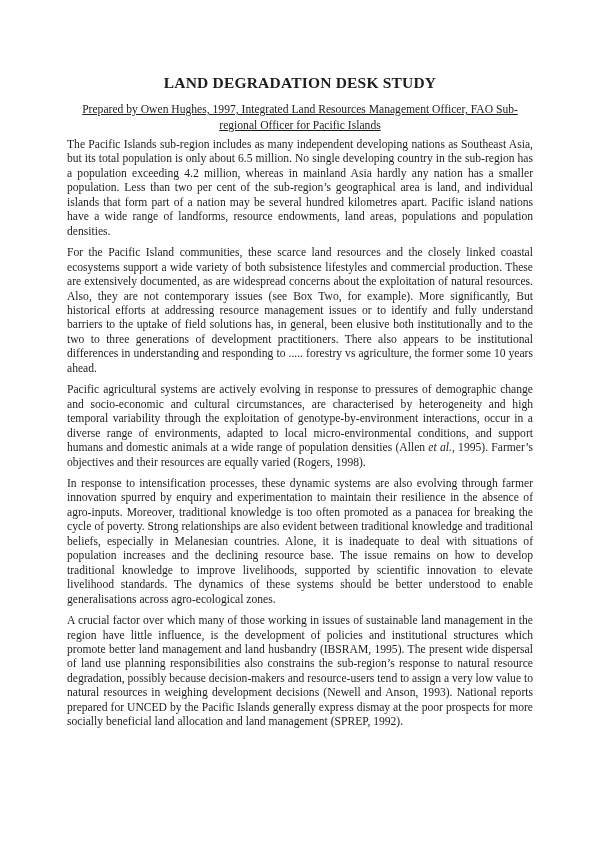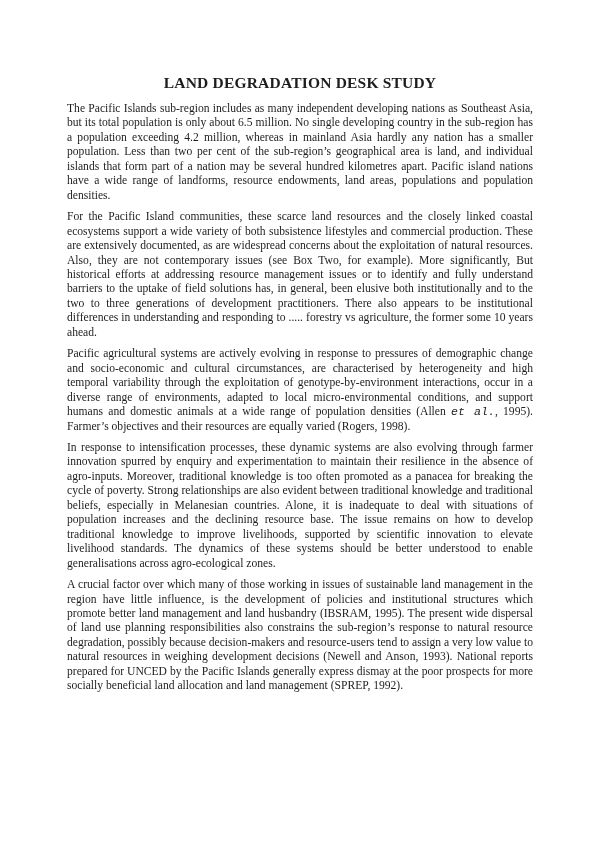--- a/index.html
+++ b/index.html
@@ -50,32 +50,34 @@
   }
   .body-para {
     margin: 0 0 7px 0;
     font-size: 11.6px;
     line-height: 14.45px;
     text-align: justify;
     text-justify: inter-word;
   }
   .body-para em {
     font-style: italic;
-    font-family: Liberation Mono, monospace;
   }
 </style>
 </head>
 <body>
 
 <div class="page">
 
   <h1 class="doc-title">
     <span class="title-line">LAND DEGRADATION DESK STUDY</span>
   </h1>
 
+  <p class="byline">
+    <span class="byline-text">Prepared by Owen Hughes, 1997, Integrated Land Resources Management Officer, FAO Sub-regional Officer for Pacific Islands</span>
+  </p>
 
 
   <p class="body-para">The Pacific Islands sub-region includes as many independent developing nations as Southeast Asia, but its total population is only about 6.5 million. No single developing country in the sub-region has a population exceeding 4.2 million, whereas in mainland Asia hardly any nation has a smaller population. Less than two per cent of the sub-region’s geographical area is land, and individual islands that form part of a nation may be several hundred kilometres apart. Pacific island nations have a wide range of landforms, resource endowments, land areas, populations and population densities.</p>
 
   <p class="body-para">For the Pacific Island communities, these scarce land resources and the closely linked coastal ecosystems support a wide variety of both subsistence lifestyles and commercial production. These are extensively documented, as are widespread concerns about the exploitation of natural resources. Also, they are not contemporary issues (see Box Two, for example). More significantly,  But historical efforts at addressing resource management issues or to identify and fully understand barriers to the uptake of field solutions has, in general, been elusive both institutionally and to the two to three generations of development practitioners. There also appears to be institutional differences in understanding and responding to ..... forestry vs agriculture, the former some 10 years ahead.</p>
 
   <p class="body-para"><span>Pacific agricultural systems are actively evolving in response to pressures of demographic change and socio-economic and cultural circumstances, are characterised by heterogeneity and high temporal variability through the exploitation of genotype-by-environment interactions, occur in a diverse range of environments, adapted to local micro-environmental conditions, and support humans and domestic animals at a wide range of population densities (Allen </span><em>et al.</em><span>, 1995). Farmer’s objectives and their resources are equally varied (Rogers, 1998).</span></p>
 
   <p class="body-para">In response to intensification processes, these dynamic systems are also evolving through farmer innovation spurred by enquiry and experimentation to maintain their resilience in the absence of agro-inputs. Moreover, traditional knowledge is too often promoted as a panacea for breaking the cycle of poverty. Strong relationships are also evident between traditional knowledge and traditional beliefs, especially in Melanesian countries. Alone, it is inadequate to deal with situations of population increases and the declining resource base. The issue remains on how to develop traditional knowledge to improve livelihoods, supported by scientific innovation to elevate livelihood standards. The dynamics of these systems should be better understood to enable generalisations across agro-ecological zones.</p>
 

